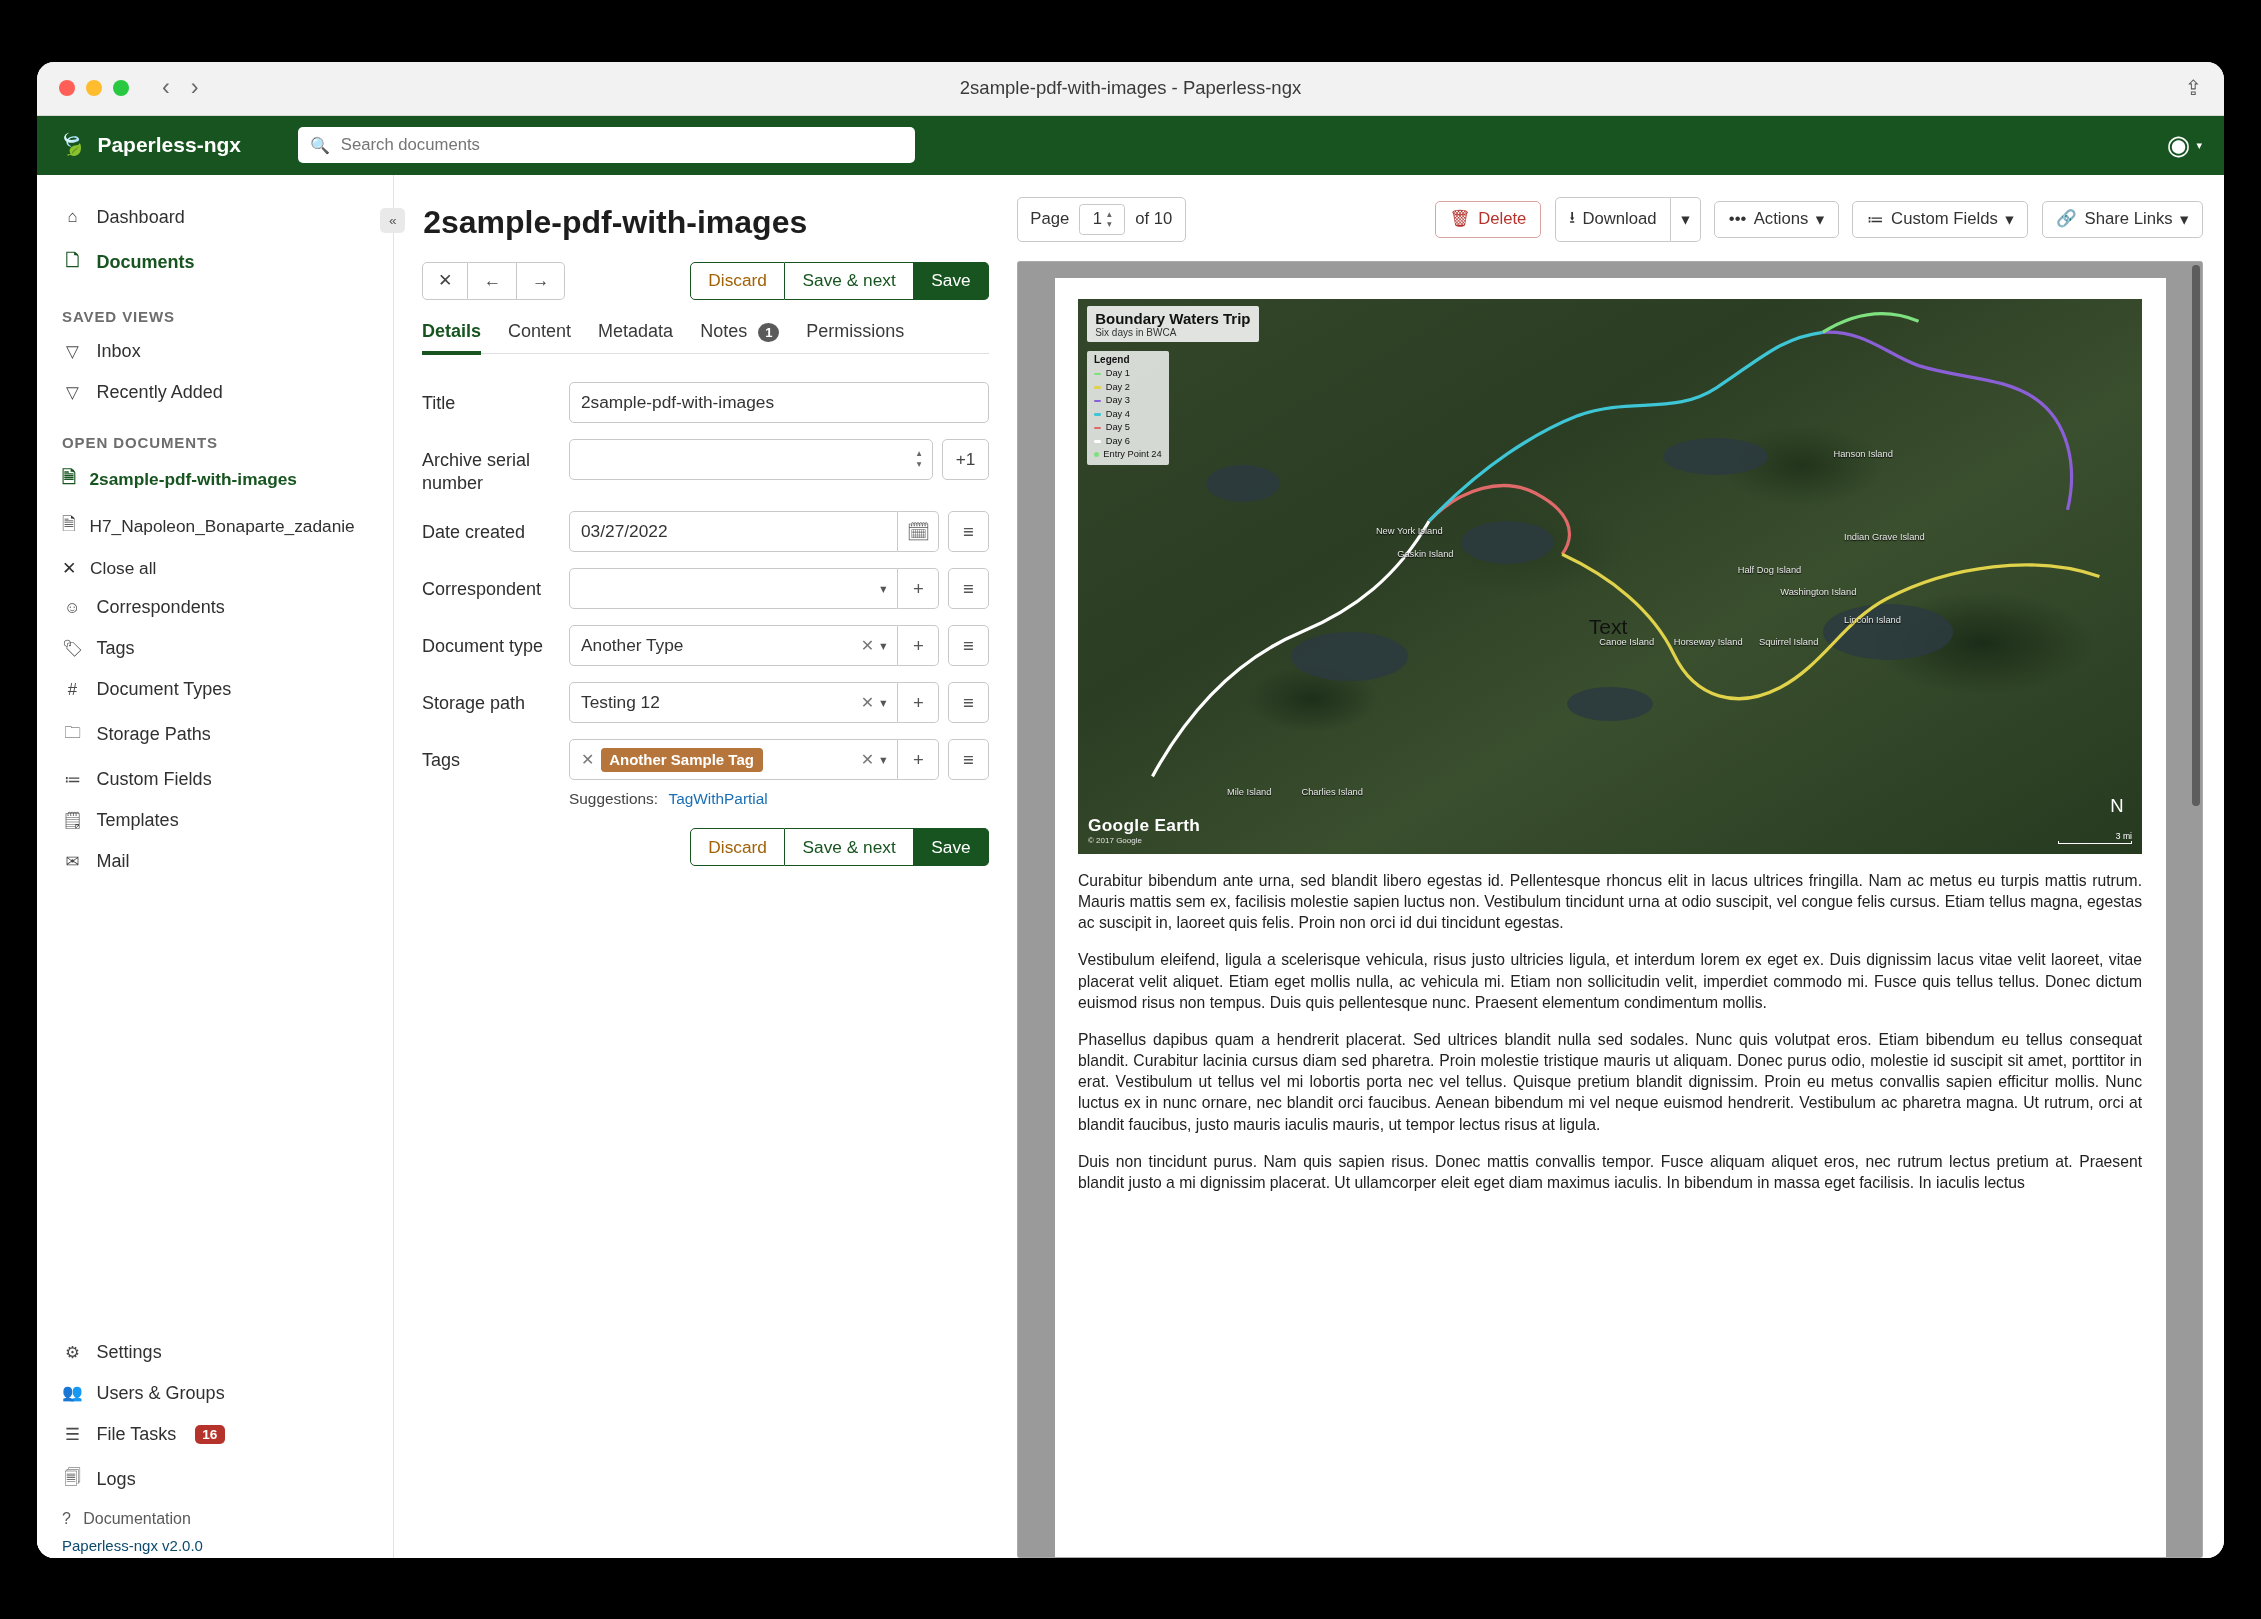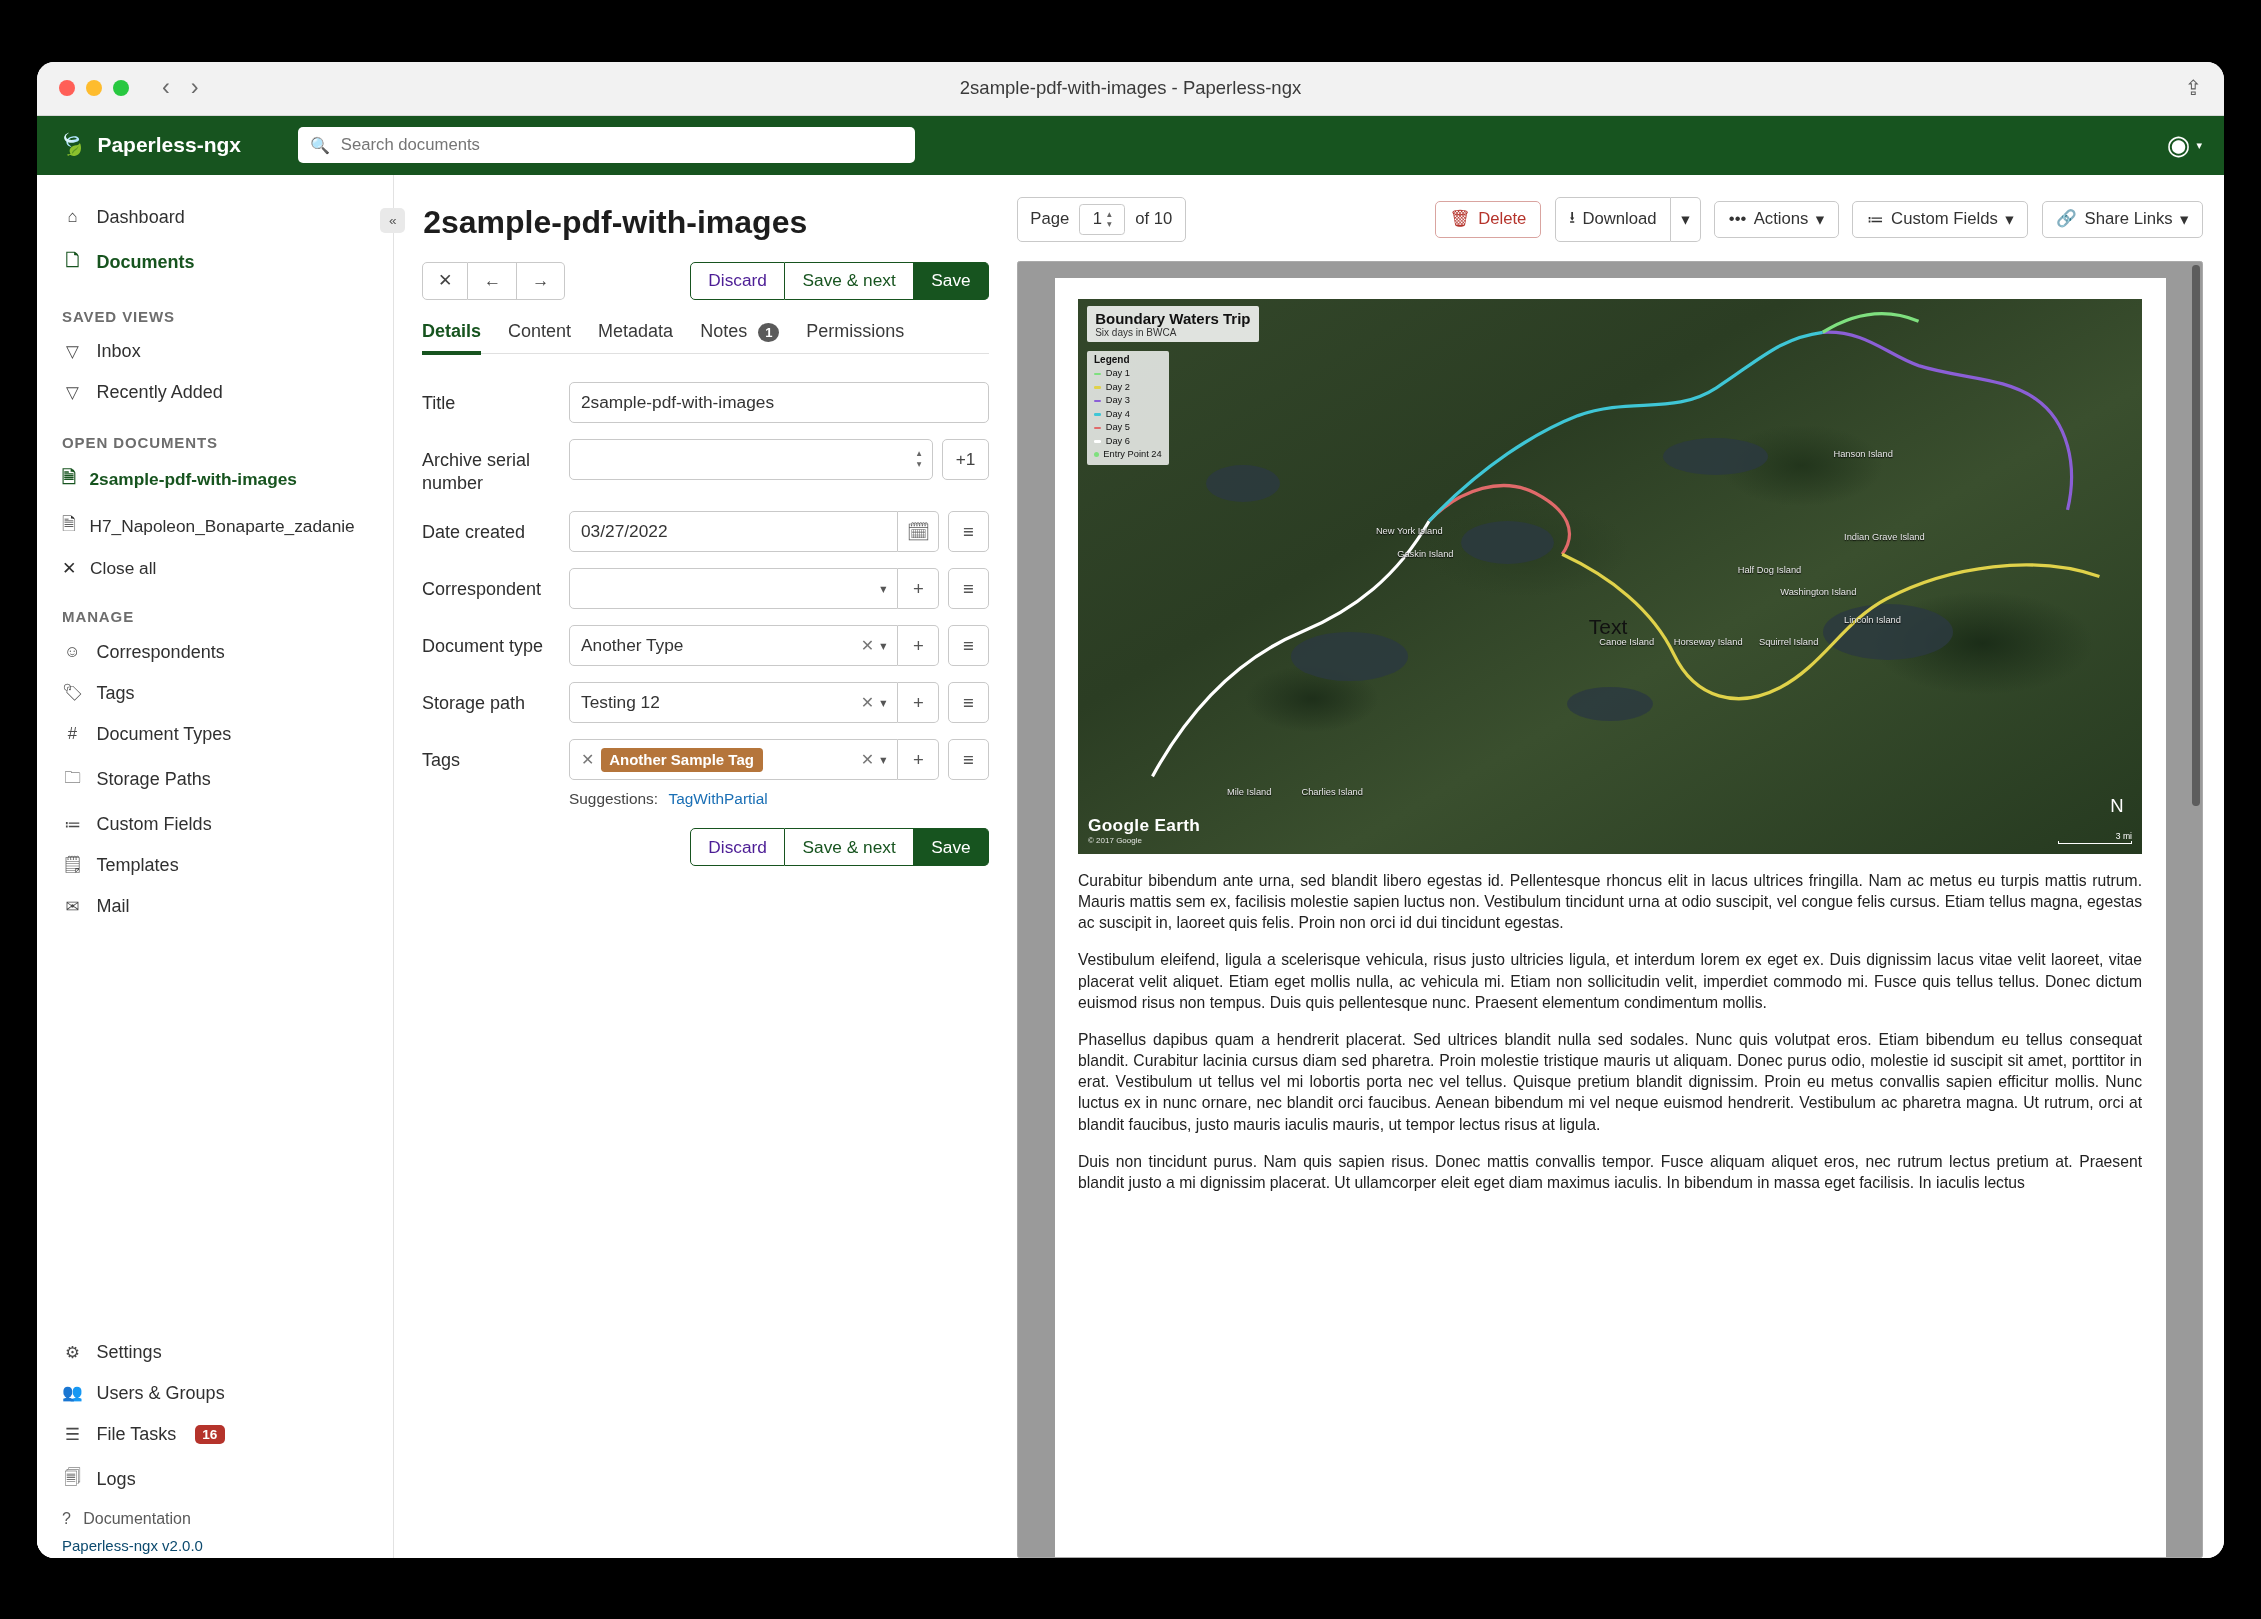--- a/index.html
+++ b/index.html
@@ -126,21 +126,21 @@
     min-width: 41px; text-align: center;
   }
   .grp .gbtn:not(:first-child) { border-left: 0; }
   .grp .gbtn:first-child { border-radius: 5px 0 0 5px; }
   .grp .gbtn:last-child { border-radius: 0 5px 5px 0; }
   .save-grp { margin-left: auto; display: flex; }
   .sbtn {
     border: 1.2px solid #17541f; font-size: 17.3px;
     padding: 7.4px 17.3px;
   }
-  .sbtn.light { background: #fff; color: #4c1d95; border-radius: 5px 0 0 5px; }
+  .sbtn.light { background: #fff; color: #a16207; border-radius: 5px 0 0 5px; }
   .sbtn.mid { background: #fff; color: #17541f; border-left: 0; }
   .sbtn.dark { background: #17541f; color: #fff; border-radius: 0 5px 5px 0; border-left: 0; }
   .tabs { display: flex; gap: 27px; border-bottom: 1.9px solid #e0e0e0; margin-bottom: 28px; }
   .tab { padding-bottom: 11px; font-size: 18px; color: #3a3a3a; position: relative; }
   .tab.active { color: #17541f; font-weight: 700; }
   .tab.active::after {
     content: ""; position: absolute; left: 0; right: 0; bottom: -1.9px; height: 3.1px; background: #17541f;
   }
   .tab .notes-badge {
     background: #5a5a5a; color: #fff; border-radius: 50%;
@@ -311,21 +311,20 @@
       </div>
       <div class="doc-item">
         <span class="ico">🗎</span>
         <span>H7_Napoleon_Bonaparte_zadanie</span>
       </div>
       <div class="doc-item">
         <span class="ico">✕</span>
         <span>Close all</span>
       </div>
 
-      <div class="section-label">MANAGE</div>
       <div class="nav-item">
         <span class="ico">☺</span>
         <span>Correspondents</span>
       </div>
       <div class="nav-item">
         <span class="ico">🏷</span>
         <span>Tags</span>
       </div>
       <div class="nav-item">
         <span class="ico">#</span>

